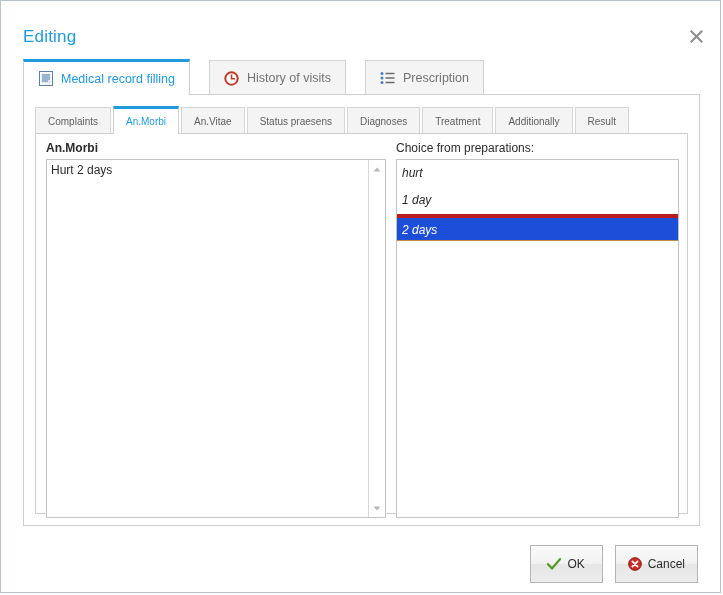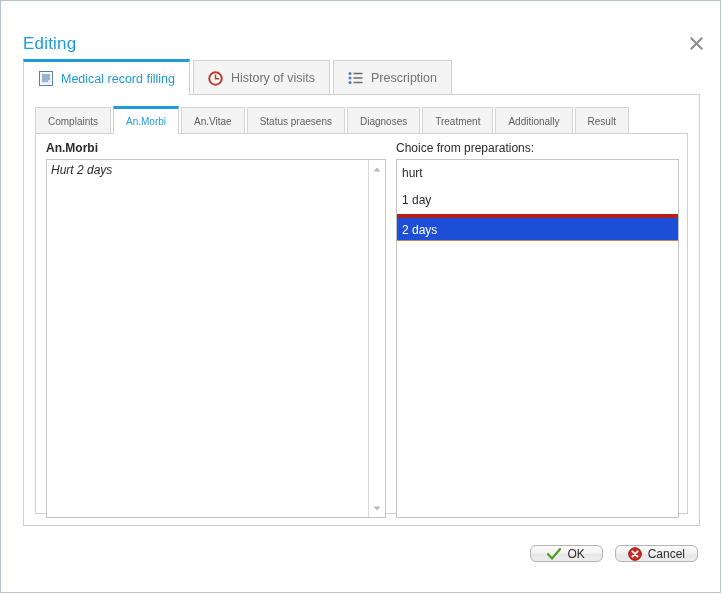--- a/index.html
+++ b/index.html
@@ -22,21 +22,21 @@
     left: 0; top: 0;
     width: 721px;
     height: 593px;
     border: 1px solid #b8c4cc;
     background: #ffffff;
     box-sizing: border-box;
   }
 
   .titlebar {
     position: absolute;
-    left: 0; top: 17px;
+    left: 0; top: 10px;
     width: 100%;
     height: 46px;
   }
   .title-text {
     position: absolute;
     left: 22px;
     top: 16px;
     font-size: 17px;
     color: #1f9bdd;
     letter-spacing: 0.2px;
@@ -55,20 +55,21 @@
   .close-btn svg { display: block; }
 
   
   .outer-tabs {
     position: absolute;
     left: 22px;
     top: 58px;
     height: 36px;
     display: flex;
     align-items: flex-end;
+    gap: 16px;
   }
   .otab {
     position: relative;
     height: 35px;
     box-sizing: border-box;
     display: flex;
     align-items: center;
     gap: 7px;
     padding: 0 14px;
     border: 1px solid #d2d2d2;
@@ -166,21 +167,20 @@
     color: #2b2b2b;
     margin-bottom: 4px;
   }
   .textarea-wrap {
     position: relative;
     width: 340px;
     height: 359px;
     box-sizing: border-box;
     border: 1px solid #c4c4c4;
     background: #ffffff;
-    font-style: italic;
   }
   .textarea-body {
     position: absolute;
     left: 0; top: 0;
     right: 17px;
     bottom: 0;
     padding: 3px 4px;
     font-size: 12px;
     color: #2b2b2b;
     line-height: 15px;
@@ -231,50 +231,51 @@
     overflow: hidden;
   }
   .lb-item {
     height: 27px;
     line-height: 27px;
     padding: 0 5px;
     font-size: 12px;
     color: #2b2b2b;
     box-sizing: border-box;
     cursor: pointer;
+    font-style: italic;
   }
   .lb-item.selected {
     background: #1d4ed8;
     color: #ffffff;
     border-top: 4px solid #b91c1c;
     border-bottom: 1px solid #c08a4c;
     line-height: 25px;
   }
 
   
   .footer {
     position: absolute;
     right: 22px;
     top: 544px;
     display: flex;
     gap: 12px;
   }
   .btn {
     min-width: 73px;
-    height: 17px;
+    height: 38px;
     box-sizing: border-box;
     display: flex;
     align-items: center;
     justify-content: center;
     gap: 6px;
     padding: 0 12px;
     font-size: 12px;
     color: #2d2d2d;
     border: 1px solid #b4b4b4;
-    border-radius: 6px;
+    border-radius: 0;
     background: linear-gradient(to bottom, #fbfbfb 0%, #f1f1f1 50%, #e6e6e6 51%, #ededed 100%);
     cursor: pointer;
   }
   .btn .bicon {
     width: 14px;
     height: 14px;
     display: inline-flex;
     align-items: center;
     justify-content: center;
     flex: 0 0 auto;

